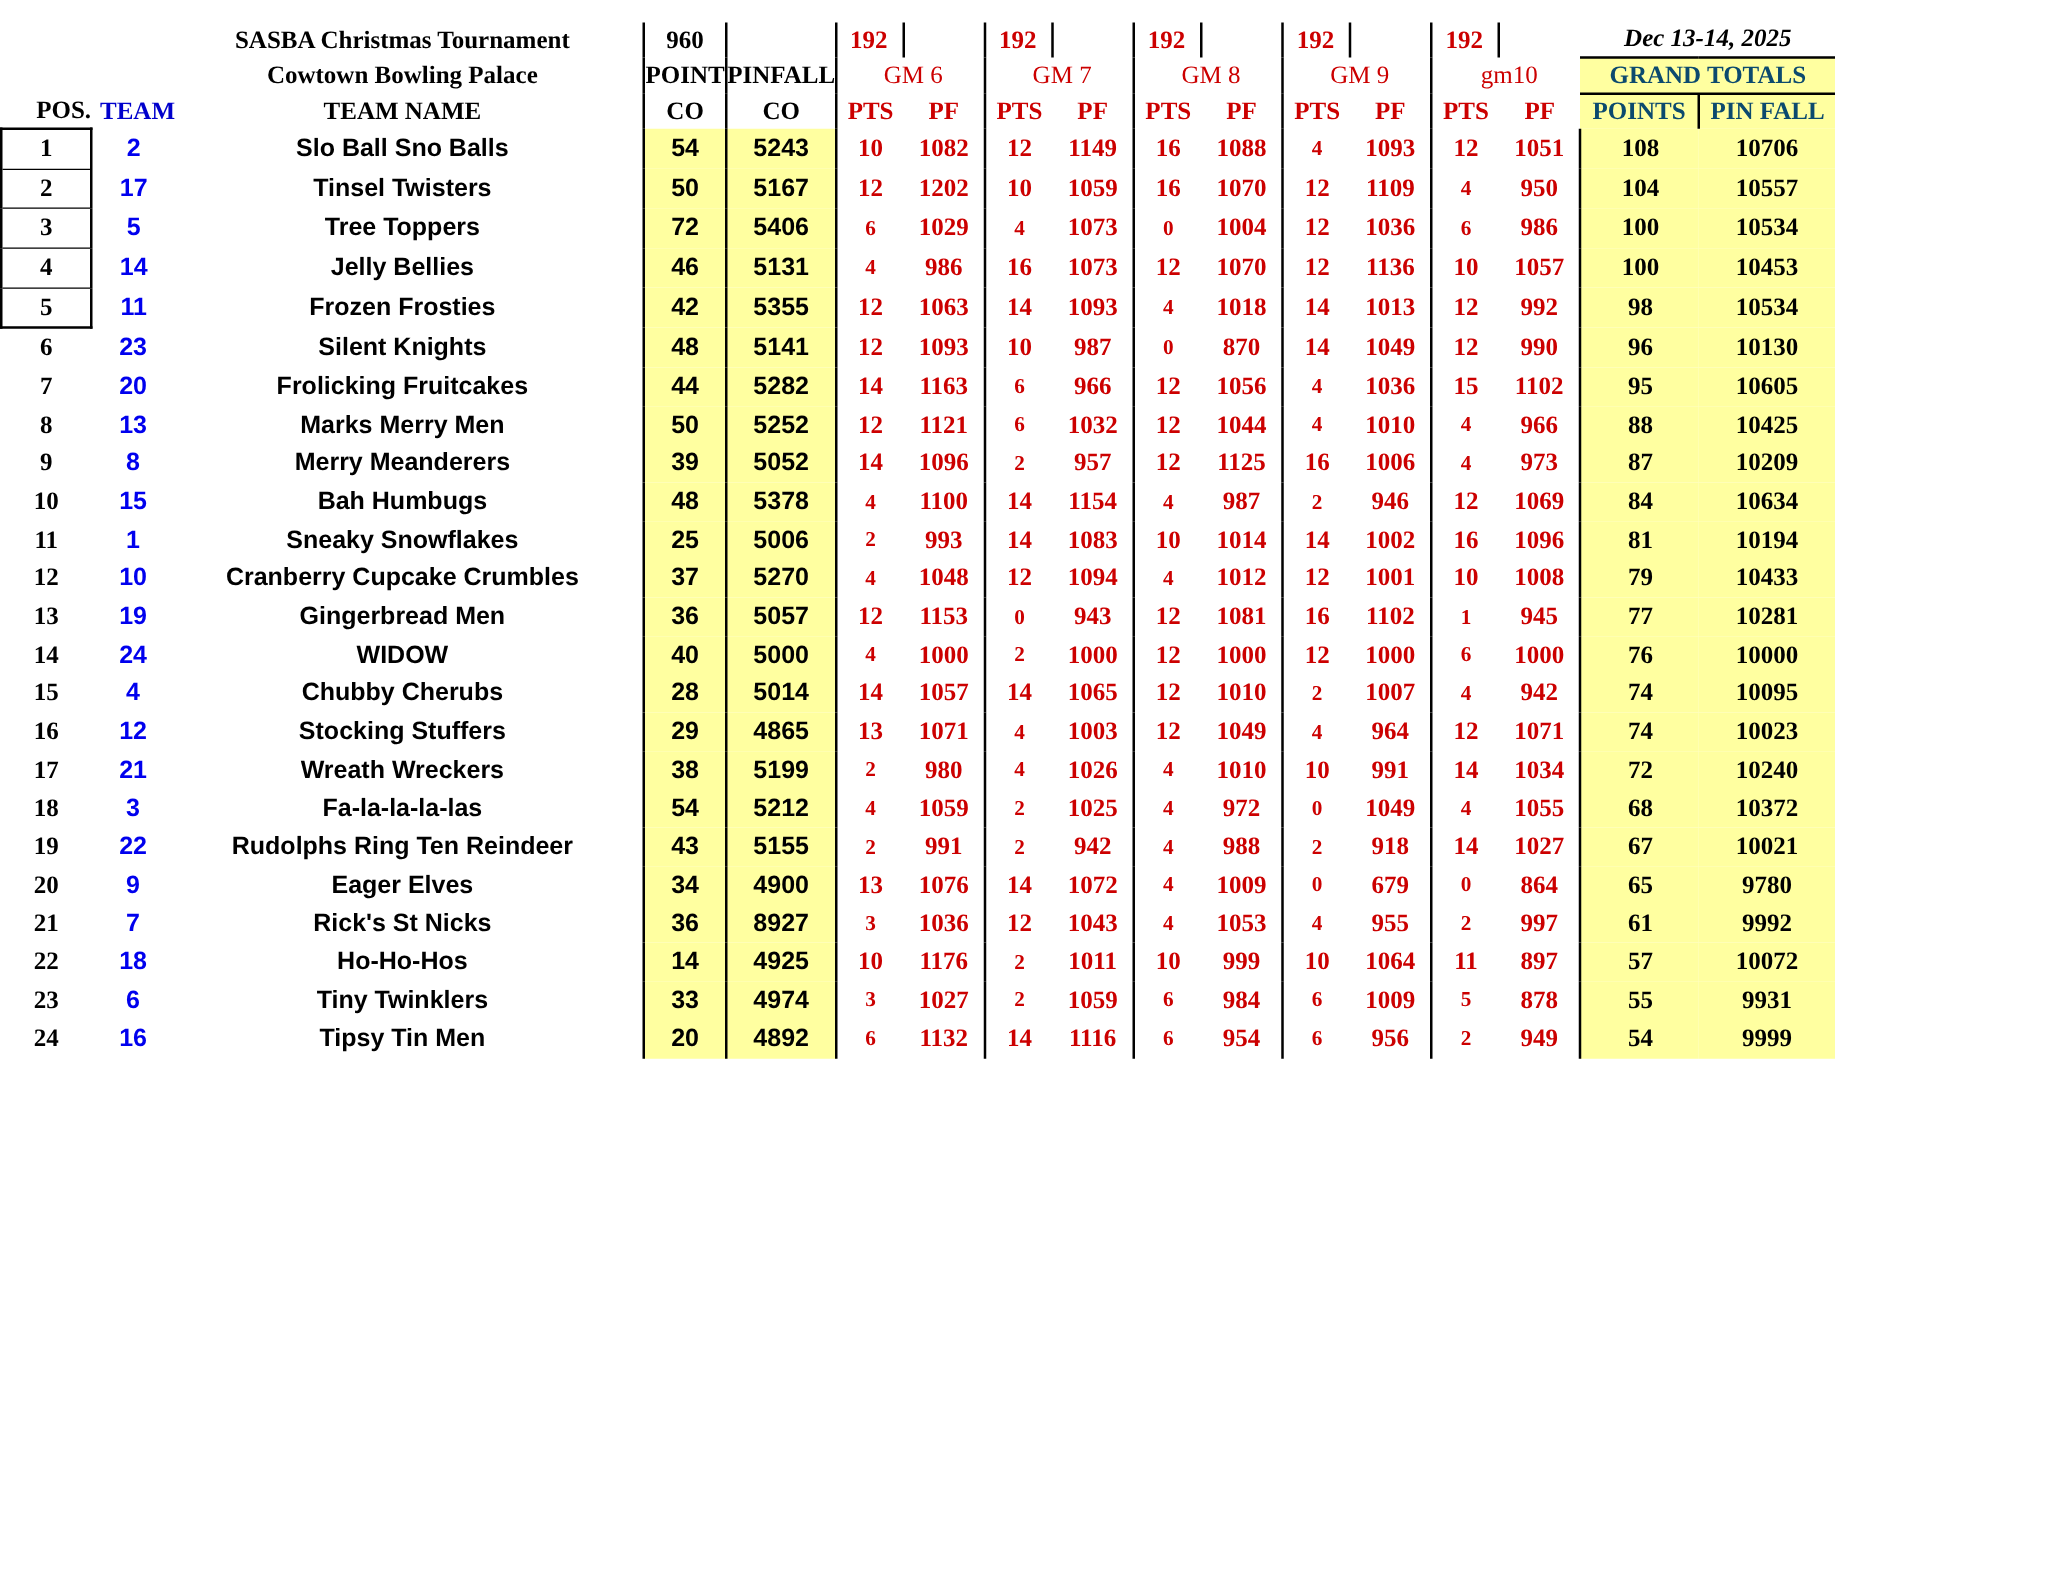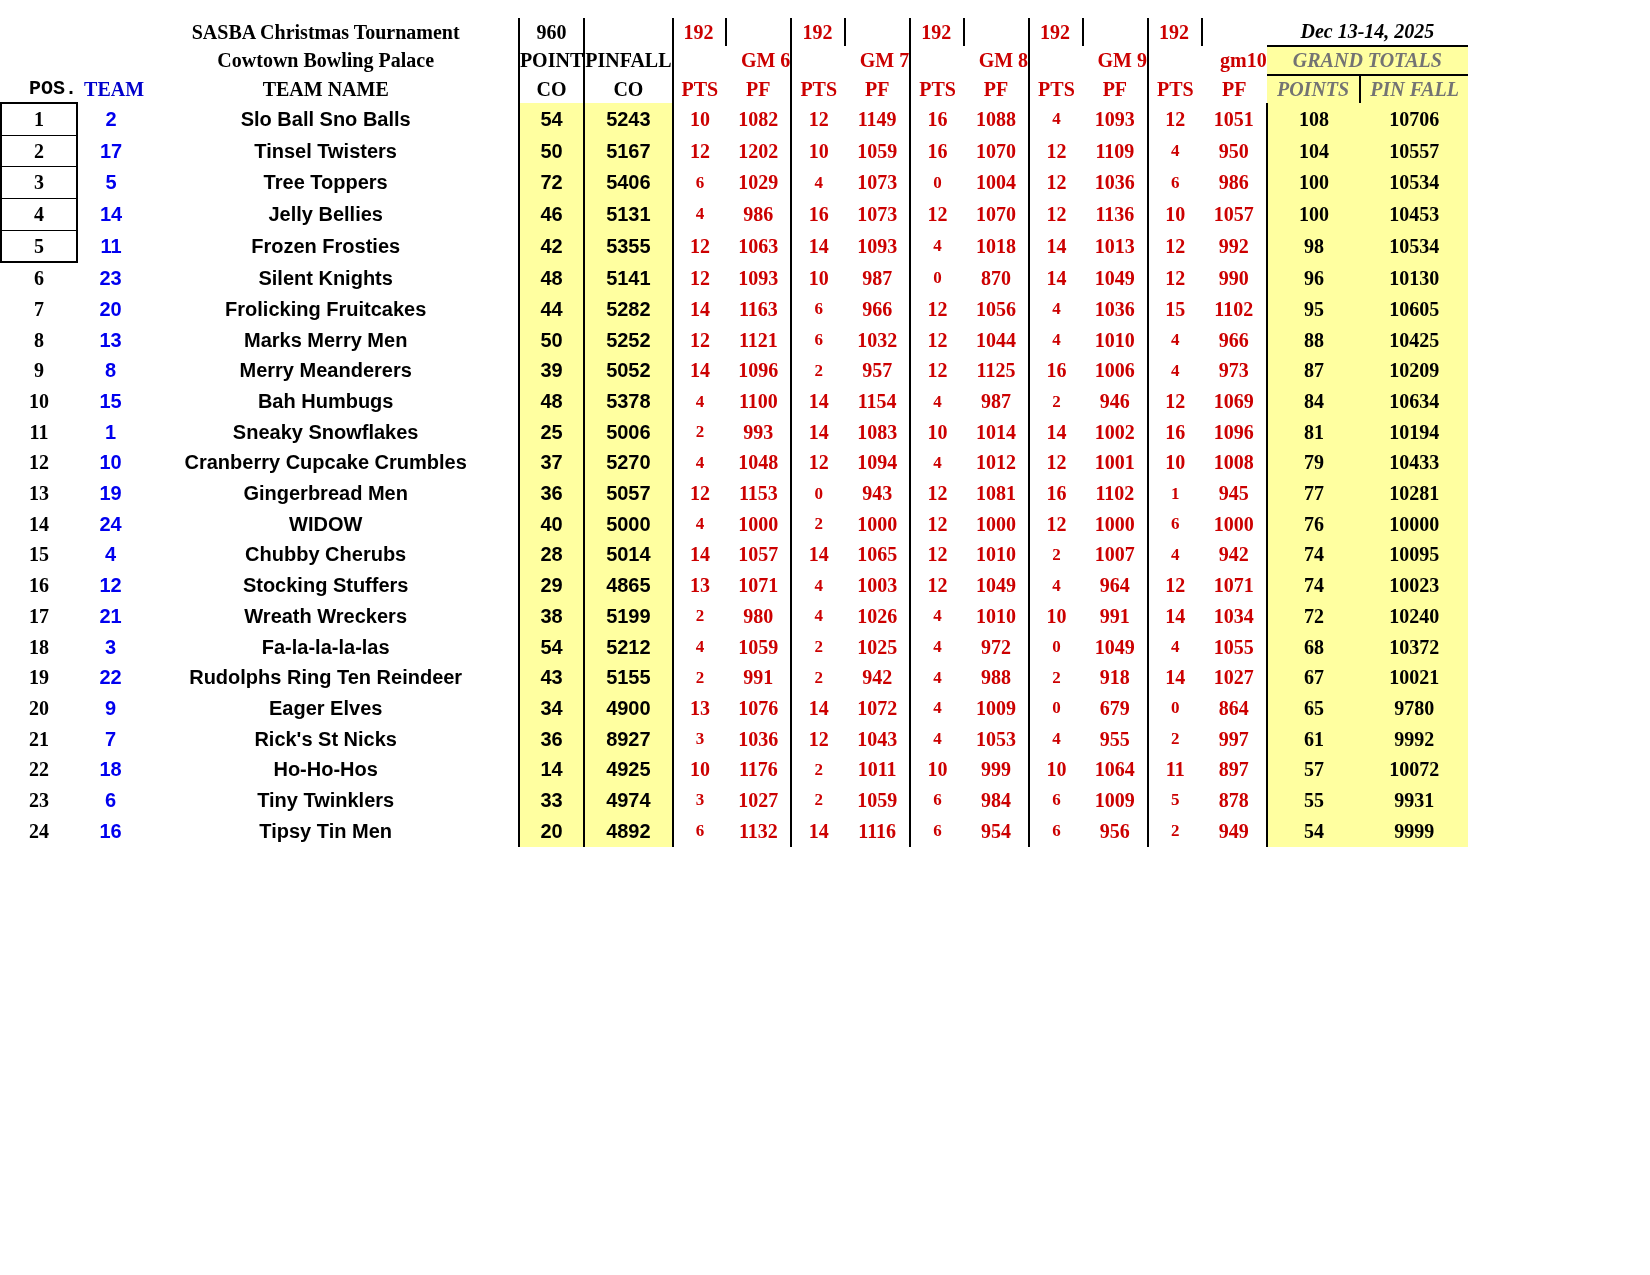--- a/index.html
+++ b/index.html
@@ -66,46 +66,45 @@
     color: #000;
     text-align: center;
   }
   .hdr-black {
     font-weight: bold;
     font-size: 21px;
     color: #000;
     text-align: center;
   }
   .hdr-red {
-    font-weight: bold;
+    font-weight: normal;
     font-size: 21px;
     color: #cc0000;
-    text-align: right;
+    text-align: center;
     padding-left: 4px !important;
   }
   .hdr-red-c {
     font-weight: bold;
     font-size: 21px;
     color: #cc0000;
     text-align: center;
     margin-left: 34px;
   }
   .hdr-blue {
     font-weight: bold;
     font-size: 21px;
     color: #0000cc;
     text-align: right;
   }
   .grand-totals-cell {
     font-weight: bold;
     font-size: 22px;
-    color: #737373;
+    color: #0c4a6e;
     text-align: center;
     background: #ffffa0;
-    font-style: italic;
   }
 
   
   .bl  { border-left: 2px solid #000; }
   .bt  { border-top: 2px solid #000; }
 
   
   .data-row td { height: 30.7px; }
 
   .pos-cell {
@@ -229,21 +228,21 @@
       <td class="hdr-black bl">PINFALL</td>
       <td class="hdr-red bl" colspan="2">GM 6</td>
       <td class="hdr-red bl" colspan="2">GM 7</td>
       <td class="hdr-red bl" colspan="2">GM 8</td>
       <td class="hdr-red bl" colspan="2">GM 9</td>
       <td class="hdr-red bl" colspan="2">gm10</td>
       <td class="grand-totals-cell bt" colspan="2">GRAND TOTALS</td>
     </tr>
 
     <tr class="title-row">
-      <td class="hdr-black" style="text-align:right;padding-left:28px !important;font-family:Liberation Mono, monospace;">POS.</td>
+      <td class="hdr-black" style="text-align:right;padding-left:28px !important;">POS.</td>
       <td class="hdr-blue">TEAM</td>
       <td class="hdr-black">TEAM NAME</td>
       <td></td>
       <td class="hdr-black bl">CO</td>
       <td class="hdr-black bl">CO</td>
       <td class="hdr-red-c bl">PTS</td>
       <td class="hdr-red-c">PF</td>
       <td class="hdr-red-c bl">PTS</td>
       <td class="hdr-red-c">PF</td>
       <td class="hdr-red-c bl">PTS</td>

